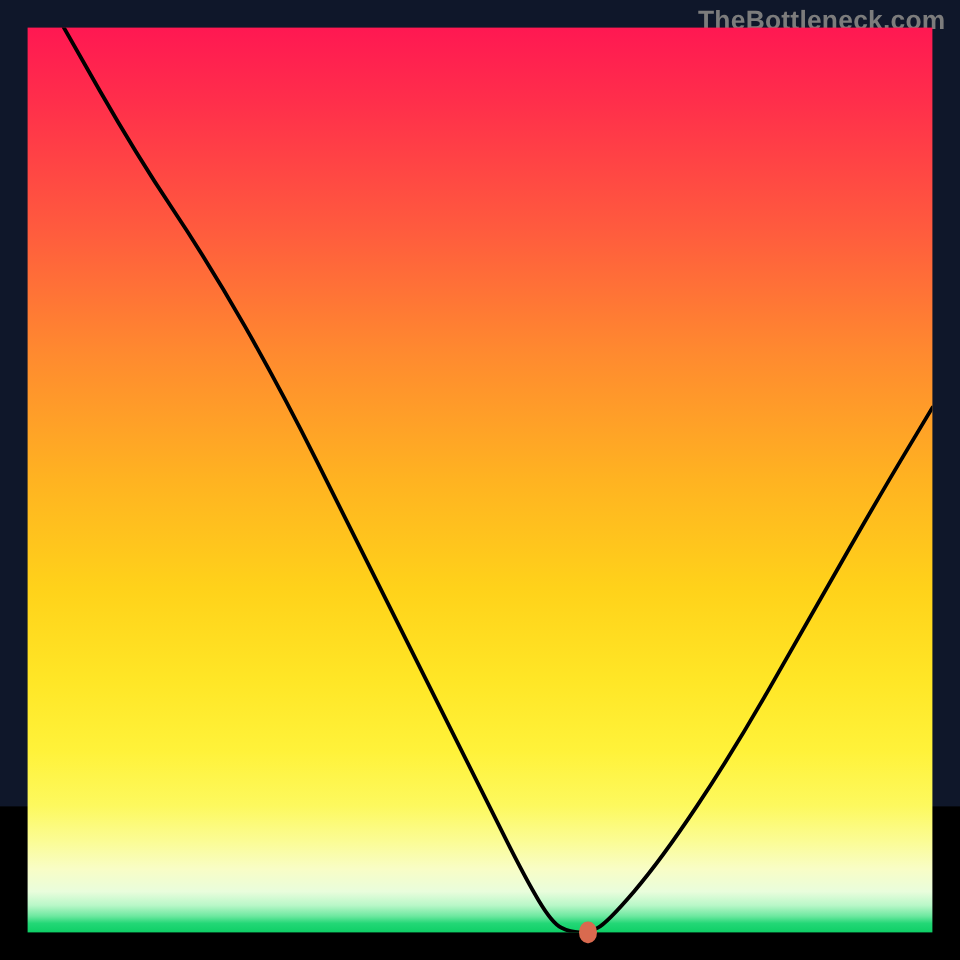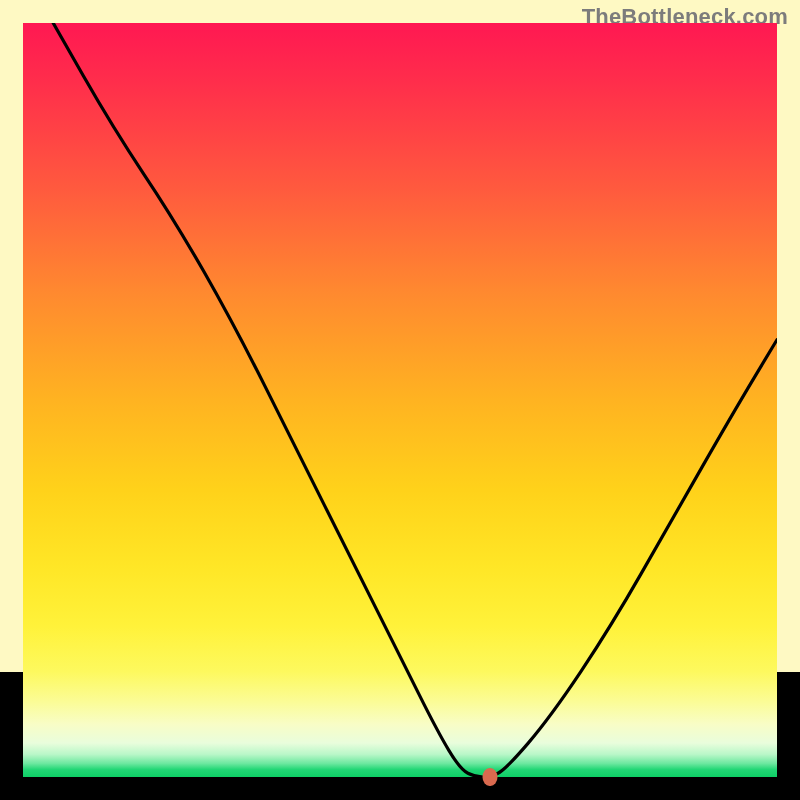--- a/index.html
+++ b/index.html
@@ -1,20 +1,20 @@
 <!DOCTYPE html>
 <html><head>
 <meta charset="utf-8">
 <style>
   * { margin: 0; padding: 0; box-sizing: border-box; }
   html, body { width: 800px; height: 800px; overflow: hidden; background: #000; }
   .outer {
     width: 800px;
     height: 672px;
-    background: #fef9c3;
+    background: #0f172a;
     position: relative;
   }
   .watermark {
     position: absolute;
     top: 4px;
     right: 12px;
     font-family: Arial, Helvetica, sans-serif;
     font-size: 22px;
     font-weight: 600;
     color: #7c7c7c;

